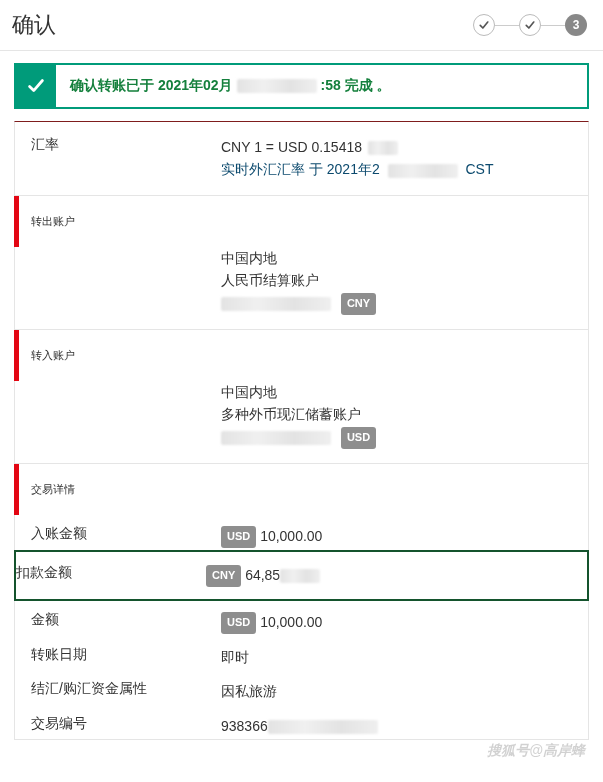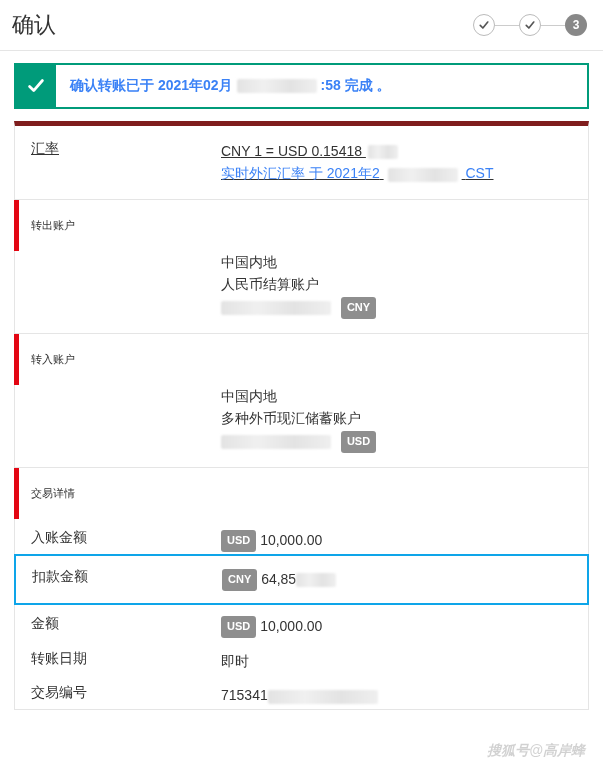--- a/index.html
+++ b/index.html
@@ -31,35 +31,35 @@
   .success-box {
     margin: 12px 14px;
     border: 2px solid #009b7a;
     display: flex;
     align-items: stretch;
   }
   .success-icon {
     background: #009b7a; width: 40px;
     display: flex; align-items: center; justify-content: center;
   }
-  .success-text { padding: 12px 14px; font-weight: bold; color: #3b82f6; font-size: 14px; flex: 1; display: flex; align-items: center; }
+  .success-text { padding: 12px 14px; font-weight: bold; color: #15803d; font-size: 14px; flex: 1; display: flex; align-items: center; }
 
   .content { padding: 0 14px; }
   .section { border: 1px solid #e5e5e5; border-top: none; }
-  .section:first-child { border-top: 5px solid #7f1d1d; text-decoration: underline; }
+  .section:first-child { border-top: 1px solid #7f1d1d; }
 
   .row {
     display: flex;
     padding: 14px 16px;
     position: relative;
   }
   .row.tight { padding-top: 10px; padding-bottom: 2px; }
   .label-col { width: 190px; color: #333; font-size: 14px; flex-shrink: 0; }
   .value-col { flex: 1; color: #333; font-size: 14px; line-height: 1.6; }
-  .value-col .sub { color: #3b82f6; }
+  .value-col .sub { color: #0c4a6e; }
 
   .section-title {
     position: relative;
     padding: 18px 16px;
     font-size: 11px; color: #333;
   }
   .red-bar::before {
     content: "";
     position: absolute;
     left: -1px; top: 0; bottom: 0;
@@ -79,23 +79,23 @@
     background: #e9e9e9;
     background-image: linear-gradient(90deg, #e3e3e3, #f0f0f0, #e3e3e3, #efefef);
     color: transparent;
     border-radius: 2px;
     filter: blur(1.2px);
     height: 14px;
     vertical-align: middle;
   }
 
   .highlight {
-    border: 2px solid #0ea5e9;
+    border: 2px solid #14532d;
     margin: 0 -1px;
-    padding: 12px 16px !important;
+    padding: 12px 0 !important;
   }
 
   .watermark {
     position: fixed;
     right: 18px; bottom: 22px;
     font-size: 14px; color: rgba(0,0,0,0.18);
     font-style: italic;
     pointer-events: none;
     font-weight: bold;
   }
@@ -211,25 +211,29 @@
         <span class="badge">USD</span>
         <span>10,000.00</span>
       </div>
     </div>
 
     <div class="row tight">
       <div class="label-col">转账日期</div>
       <div class="value-col">即时</div>
     </div>
 
+    <div class="row tight">
+      <div class="label-col">结汇/购汇资金属性</div>
+      <div class="value-col">因私旅游</div>
+    </div>
 
     <div class="row tight">
       <div class="label-col">交易编号</div>
       <div class="value-col">
-        <span>715341</span><span class="blur" style="width:110px"></span>
+        <span>938366</span><span class="blur" style="width:110px"></span>
       </div>
     </div>
 
   </div>
 
 </div>
 
 <div class="watermark">搜狐号@高岸蜂</div>
 
 </body></html>

